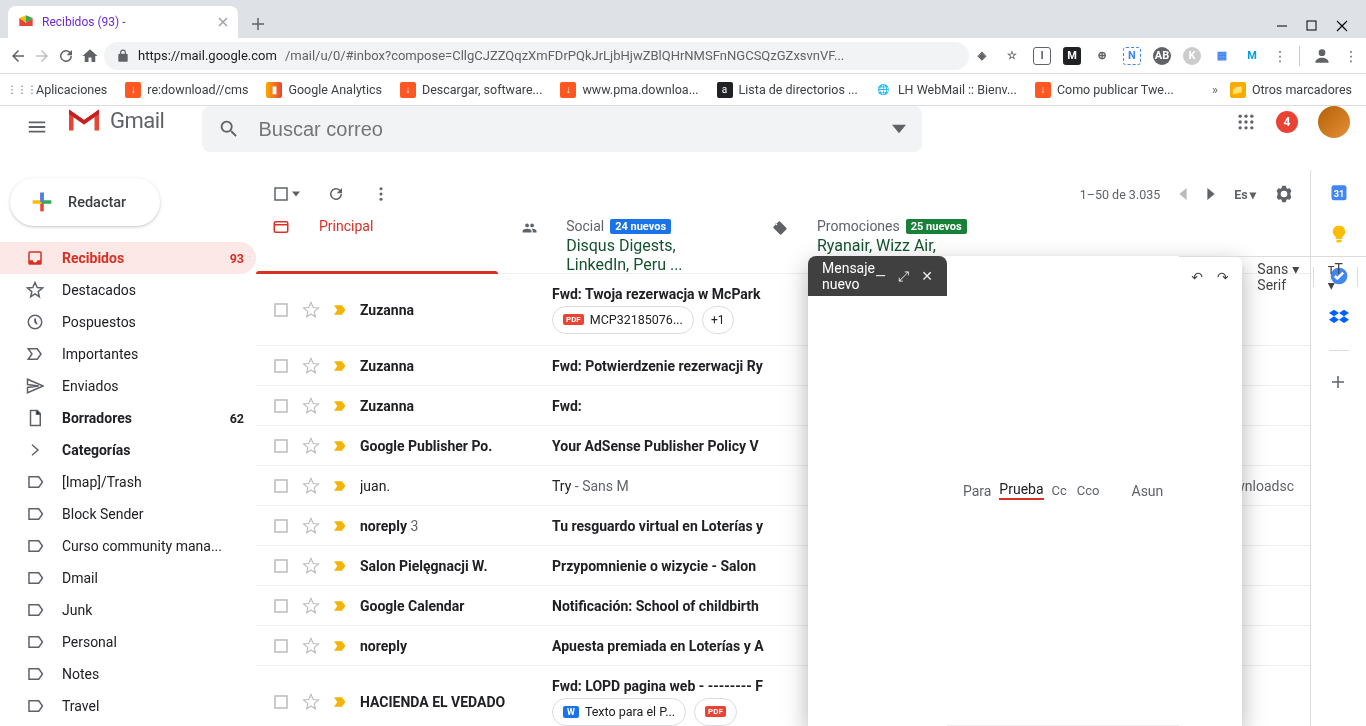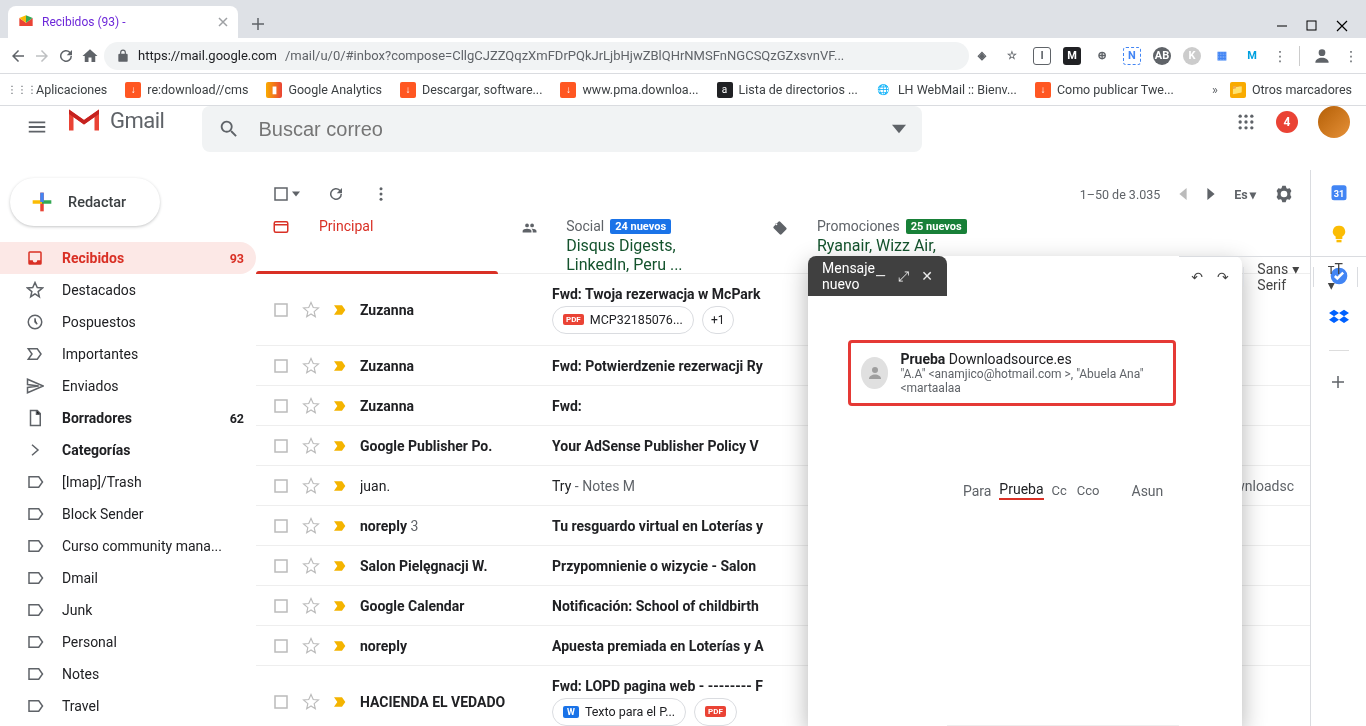--- a/index.html
+++ b/index.html
@@ -584,21 +584,21 @@
               <path fill="none" stroke="currentColor" stroke-width="1.5" d="M12 17.3L6.2 21l1.6-6.8L2 9.3l7-.6L12 2l3 6.7 7 .6-5.8 4.9L17.8 21z"></path>
             </svg>
           </span>
           <span class="impt">
             <svg width="16" height="16" viewBox="0 0 24 24">
               <path fill="currentColor" d="M3 5h12l5 7-5 7H3l5-7z"></path>
             </svg>
           </span>
           <span class="from">juan.</span>
           <div class="mail-col">
-            <span class="subj">Try<span class="snip"> - Notes M</span><span style="float:right;color:#5f6368;font-weight:400;margin-left:30px">Downloadsc</span></span>
+            <span class="subj">Try<span class="snip"> - Sans M</span><span style="float:right;color:#5f6368;font-weight:400;margin-left:30px">Downloadsc</span></span>
           </div>
         </div>
         <div class="mail-row unread">
           <span class="cb">
             <svg width="18" height="18" viewBox="0 0 24 24">
               <rect x="4" y="4" width="16" height="16" fill="none" stroke="currentColor" stroke-width="2"></rect>
             </svg>
           </span>
           <span class="star">
             <svg width="18" height="18" viewBox="0 0 24 24">
@@ -717,32 +717,20 @@
       <div class="compose-field">
         <span class="lbl">Para</span>
         <span class="typed">Prueba</span>
         <div class="right-opts">
           <span>Cc</span>
           <span>Cco</span>
         </div>
       </div>
       <div class="compose-field">
         <span class="lbl">Asun</span>
-      </div>
-      <div class="suggest">
-        <span class="av">
-            <svg width="18" height="18" viewBox="0 0 24 24">
-              <circle cx="12" cy="8" r="4" fill="#9e9e9e"></circle>
-              <path fill="#9e9e9e" d="M4 20c0-4 4-6 8-6s8 2 8 6z"></path>
-            </svg>
-          </span>
-        <div>
-          <div class="line1"><b>Prueba</b><span> Downloadsource.es</span></div>
-          <div class="line2">"A.A" &lt;anamjico@hotmail.com &gt;, "Abuela Ana" &lt;martaalaa</div>
-        </div>
       </div>
       <div class="compose-body"></div>
       <div class="compose-fmt">
         <span>↶</span>
         <span>↷</span>
         <span class="sep"></span>
         <span style="display:flex;gap:4px"><span>Sans Serif</span> ▾</span>
         <span class="sep"></span>
         <span>тT ▾</span>
         <span class="sep"></span>

